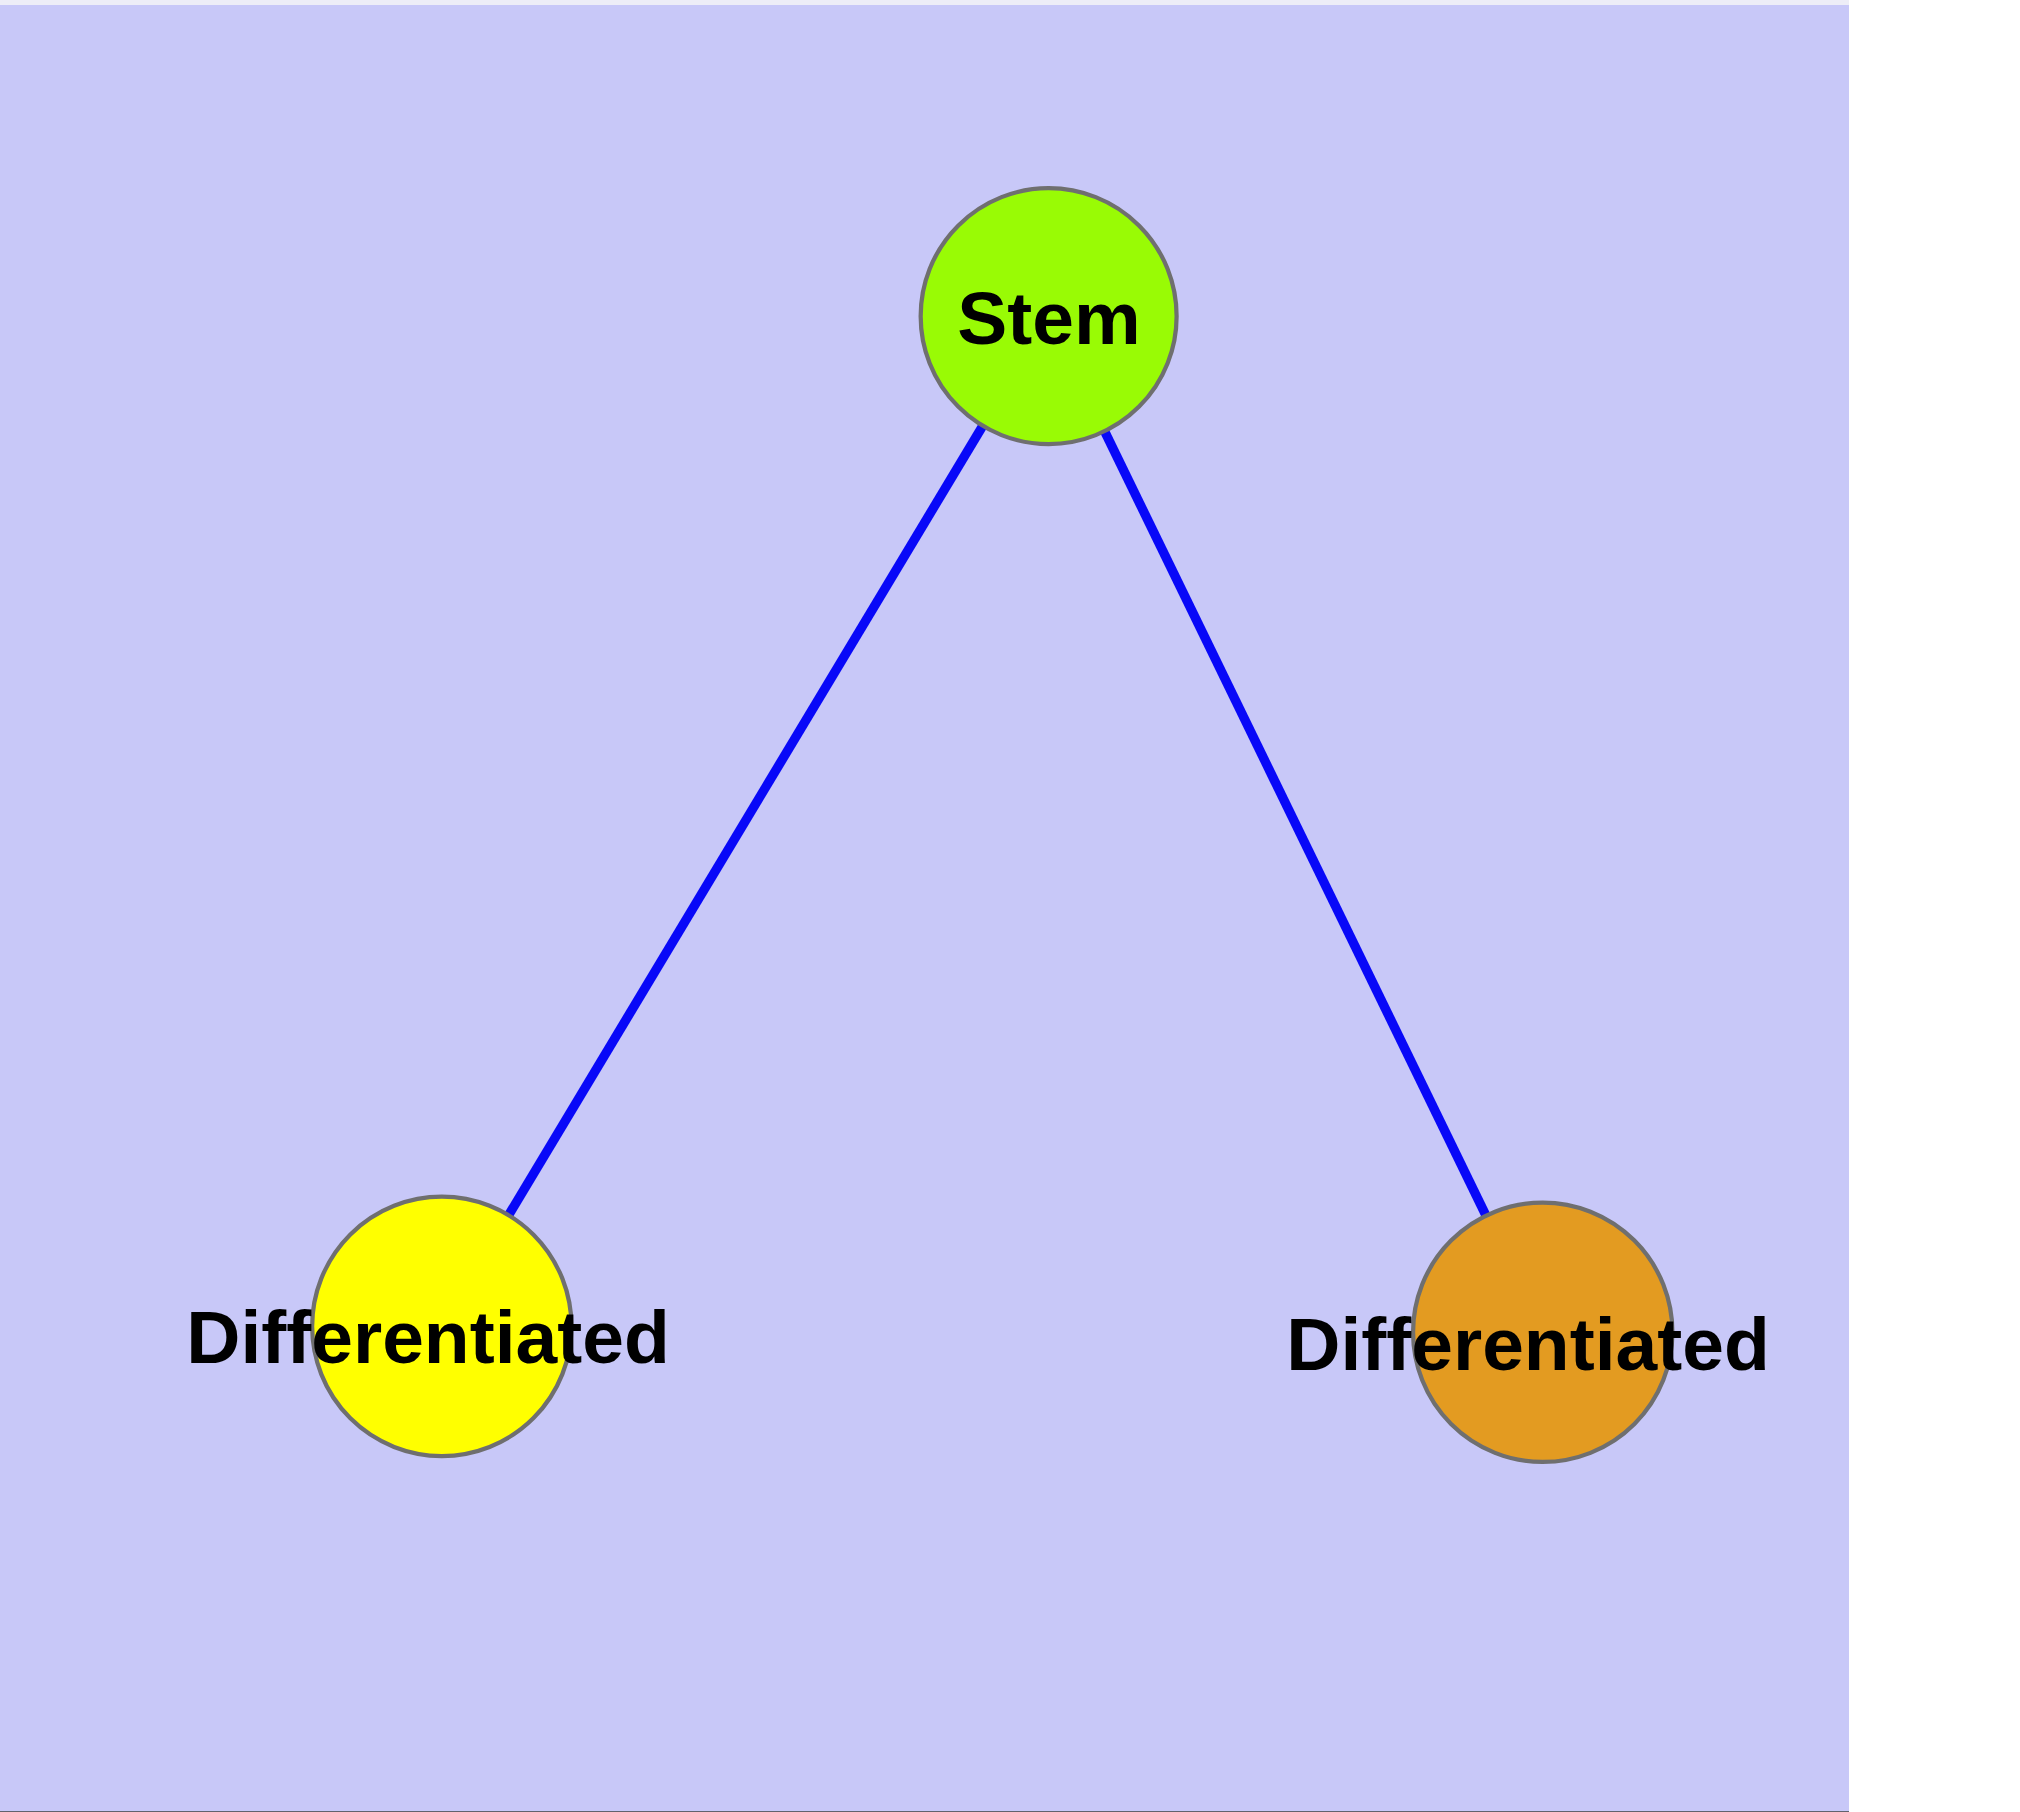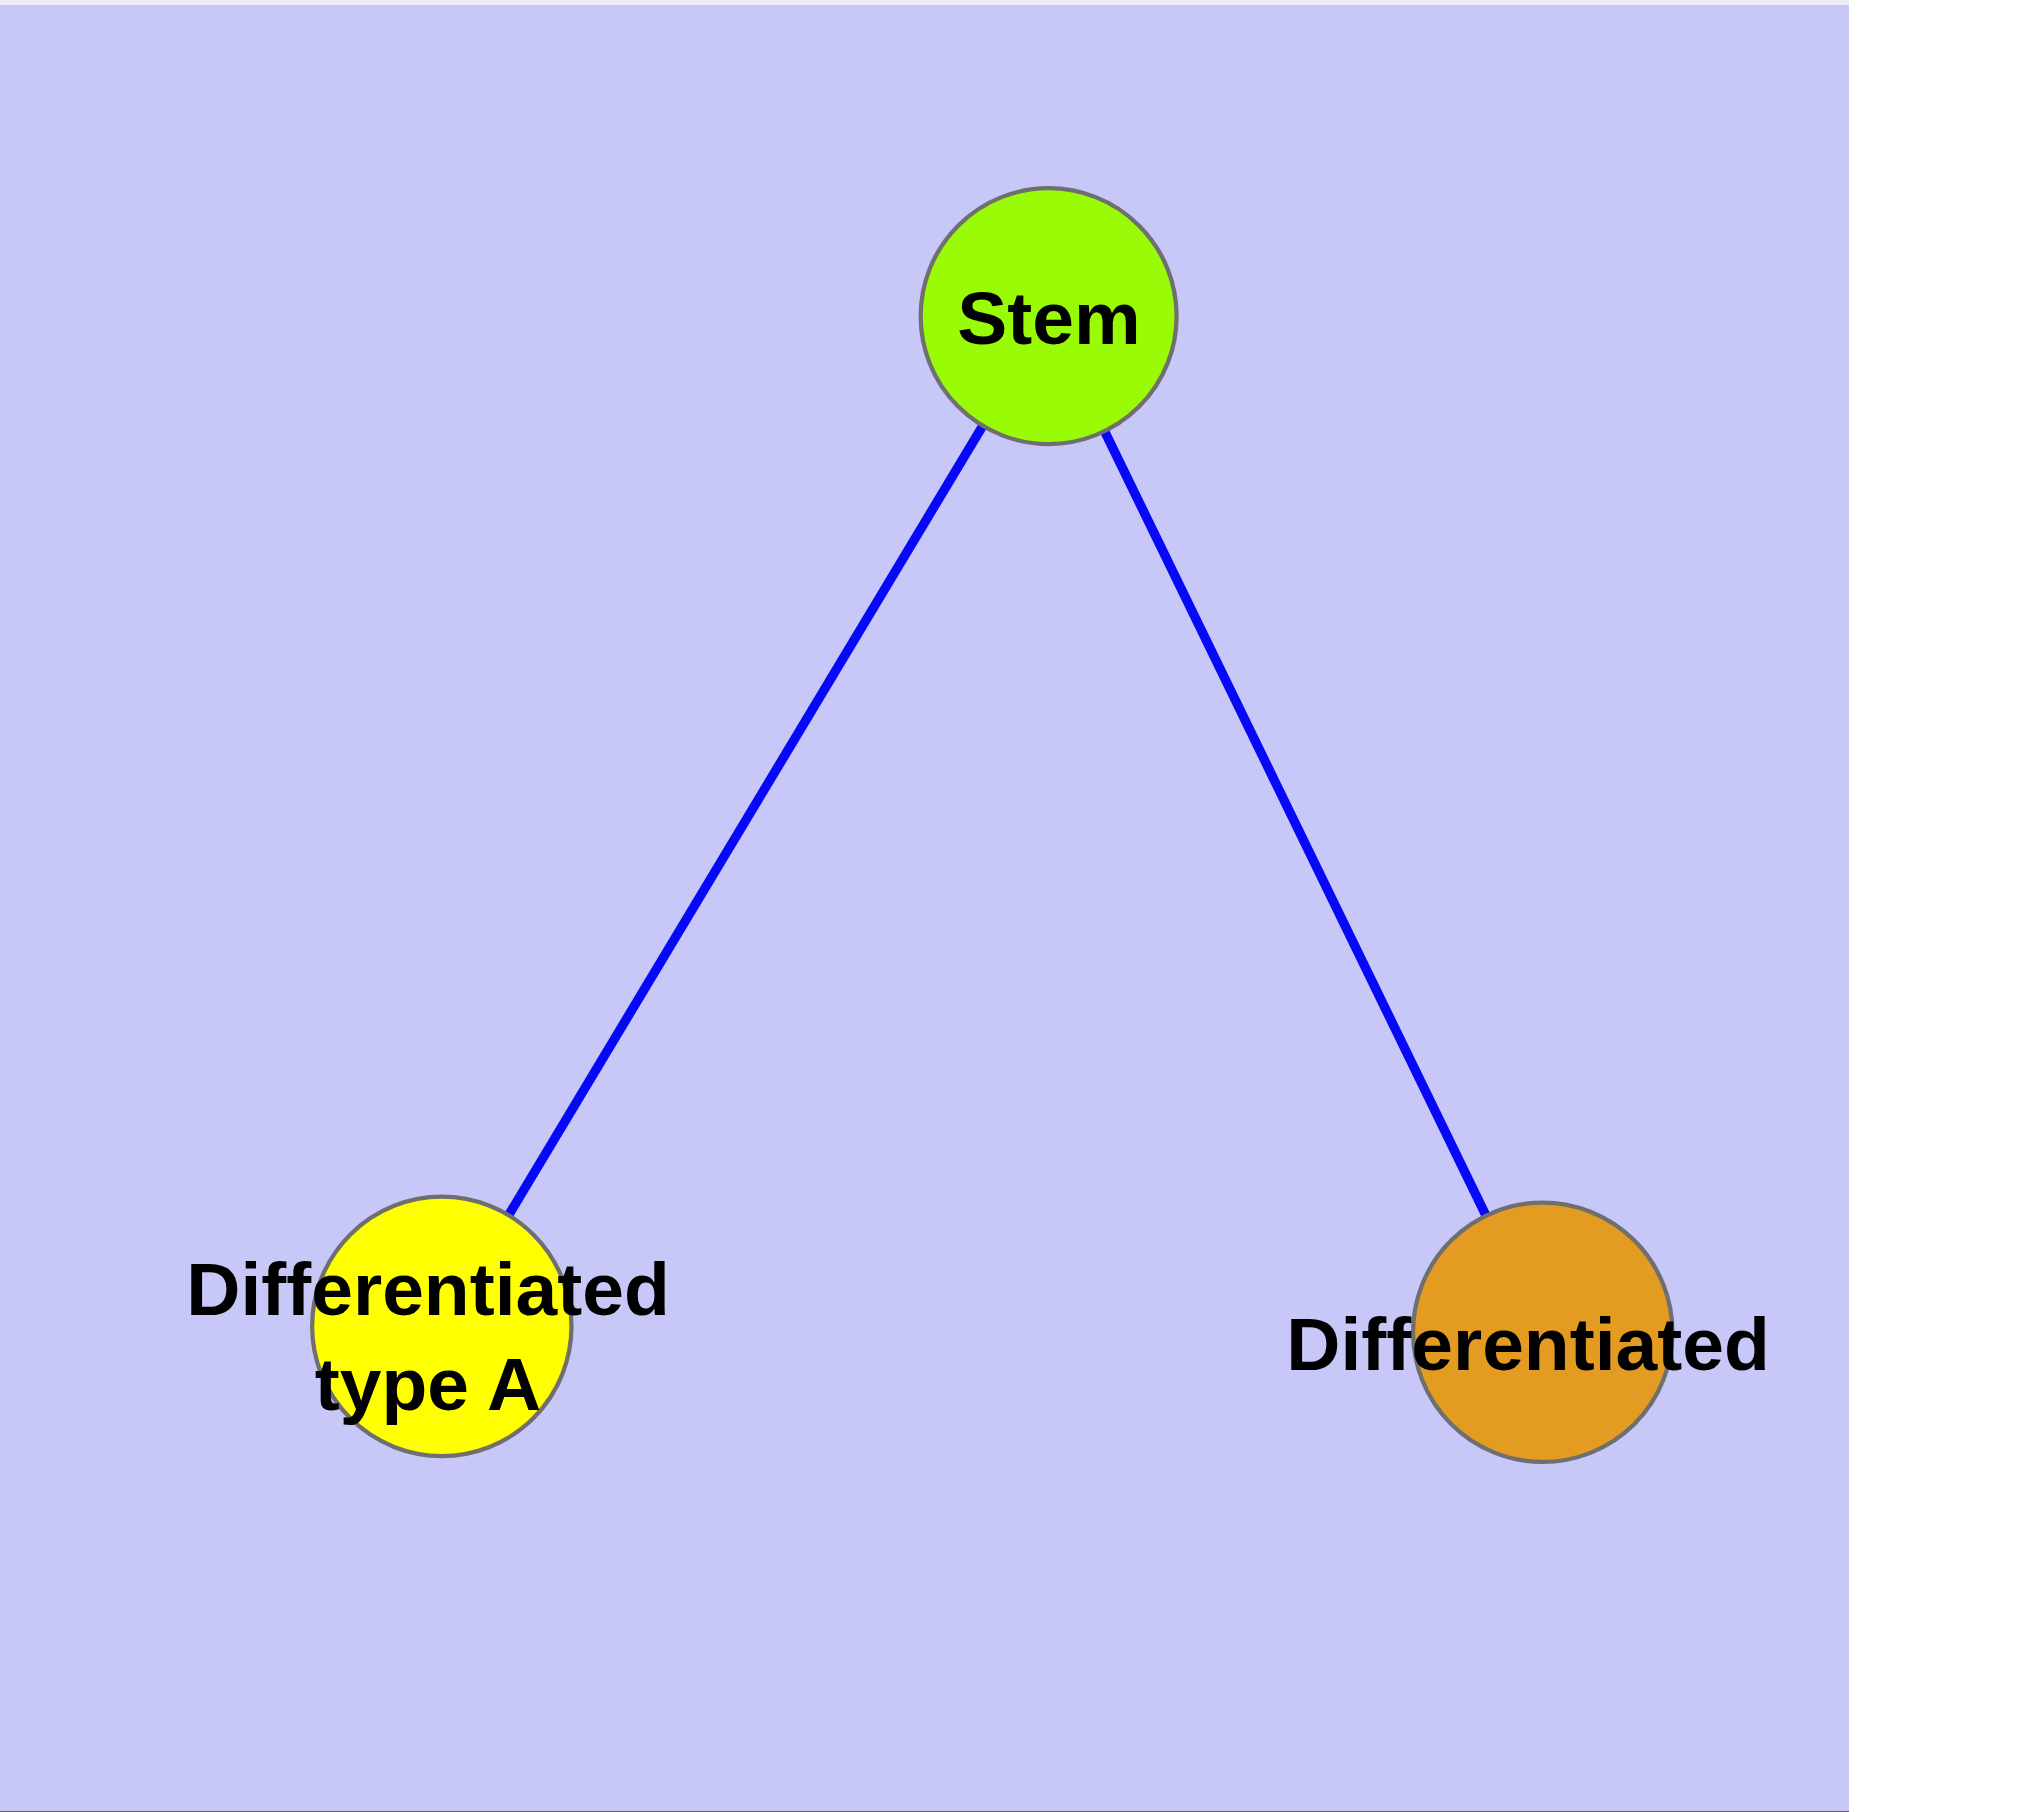--- a/index.html
+++ b/index.html
@@ -62,20 +62,19 @@
     <circle cx="521" cy="1565" r="153" stroke-width="5" fill="#ffff00" stroke="#6f6f6f"></circle>
     <circle cx="1820" cy="1572" r="153" stroke-width="5" fill="#e39b21" stroke="#6f6f6f"></circle>
   </svg>
 
   <div class="node-label label-stem">
     <span class="label-line">Stem</span>
   </div>
 
   <div class="node-label label-type-a">
     <span class="label-line">Differentiated</span>
-    <span class="label-line">type A</span>
   </div>
 
   <div class="node-label label-type-b">
     <span class="label-line">Differentiated</span>
   </div>
 </div>
 
 
 </body></html>

